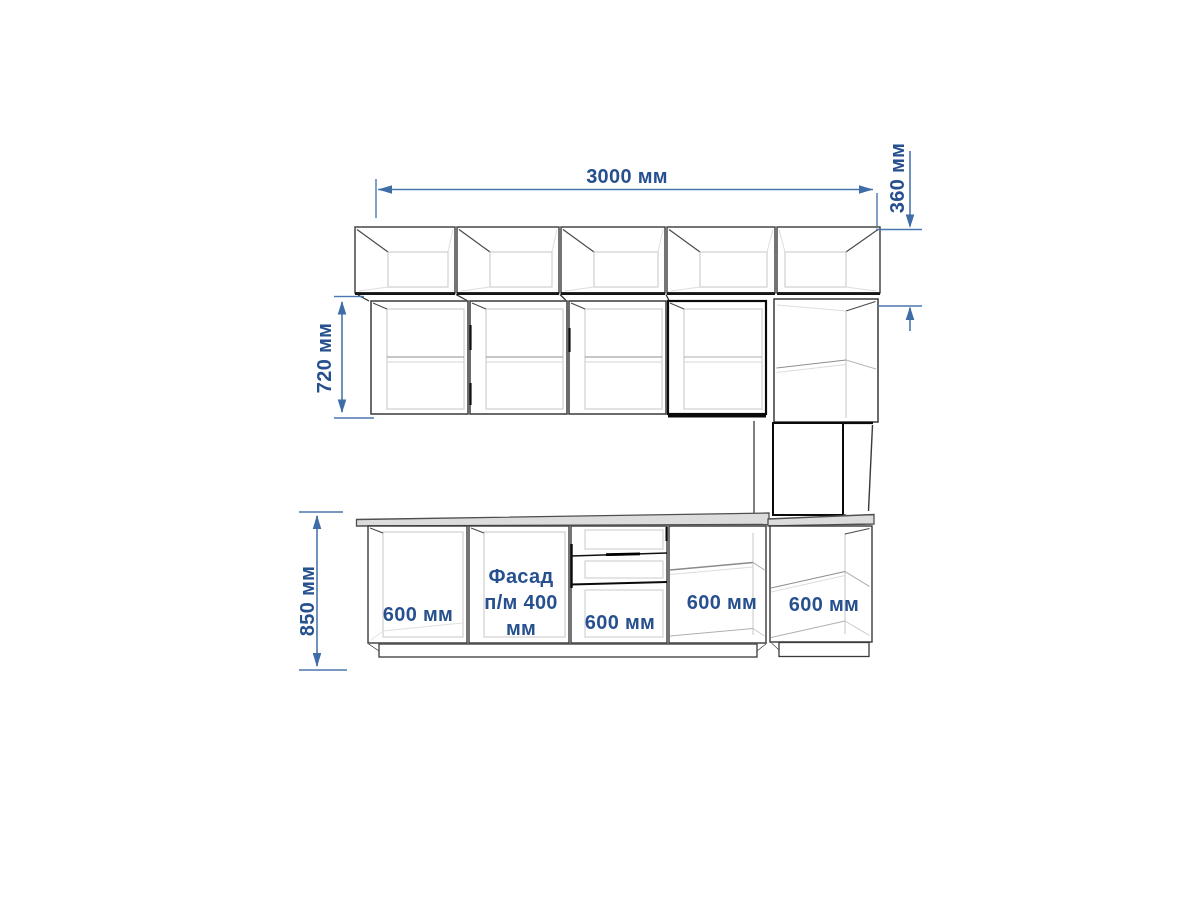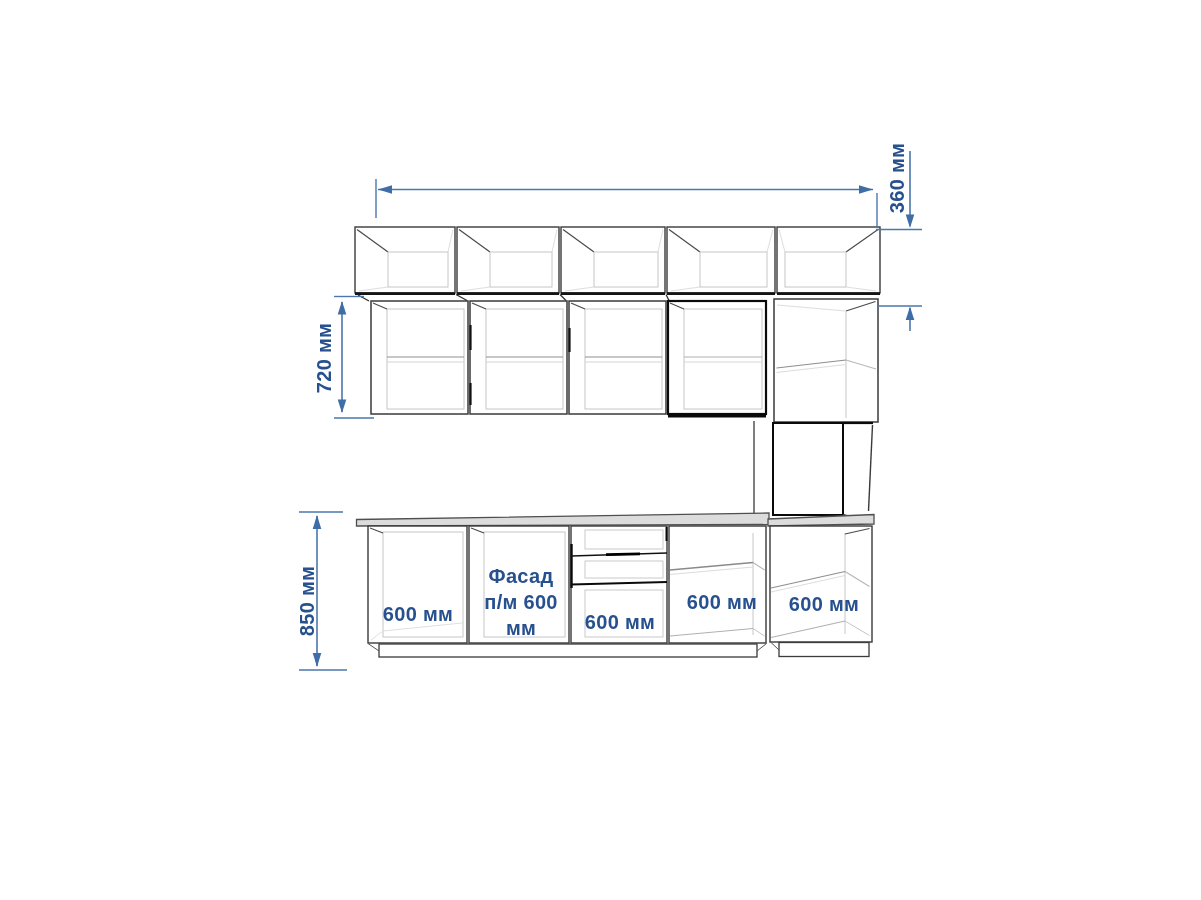--- a/index.html
+++ b/index.html
@@ -226,30 +226,31 @@
 
   <g stroke="#4a77ad" stroke-width="1.6" fill="#3f6da6">
     <line x1="317" y1="516" x2="317" y2="666"></line>
     <polygon points="317,515 312.7,529 321.3,529" stroke="none"></polygon>
     <polygon points="317,667 312.7,653 321.3,653" stroke="none"></polygon>
     <line x1="299" y1="512" x2="343" y2="512" stroke-width="1.4"></line>
     <line x1="299" y1="670" x2="347" y2="670" stroke-width="1.4"></line>
   </g>
 </svg>
 
+<div class="lbl" style="left:527px;top:164px;width:200px;">3000 мм</div>
 
 <div class="lbl rot" style="left:837px;top:166px;width:120px;height:24px;">360 мм</div>
 
 <div class="lbl rot" style="left:264px;top:346px;width:120px;height:24px;">720 мм</div>
 
 <div class="lbl rot" style="left:247px;top:589px;width:120px;height:24px;">850 мм</div>
 
 <div class="lbl" style="left:368px;top:602px;width:100px;">600 мм</div>
 
-<div class="lbl wrap" style="left:477px;top:563px;width:88px;">Фасад п/м 600 мм</div>
+<div class="lbl wrap" style="left:477px;top:563px;width:88px;">Фасад п/м 400 мм</div>
 
 <div class="lbl" style="left:570px;top:610px;width:100px;">600 мм</div>
 
 <div class="lbl" style="left:672px;top:590px;width:100px;">600 мм</div>
 
 <div class="lbl" style="left:774px;top:592px;width:100px;">600 мм</div>
 
 </div>
 
 </body></html>

